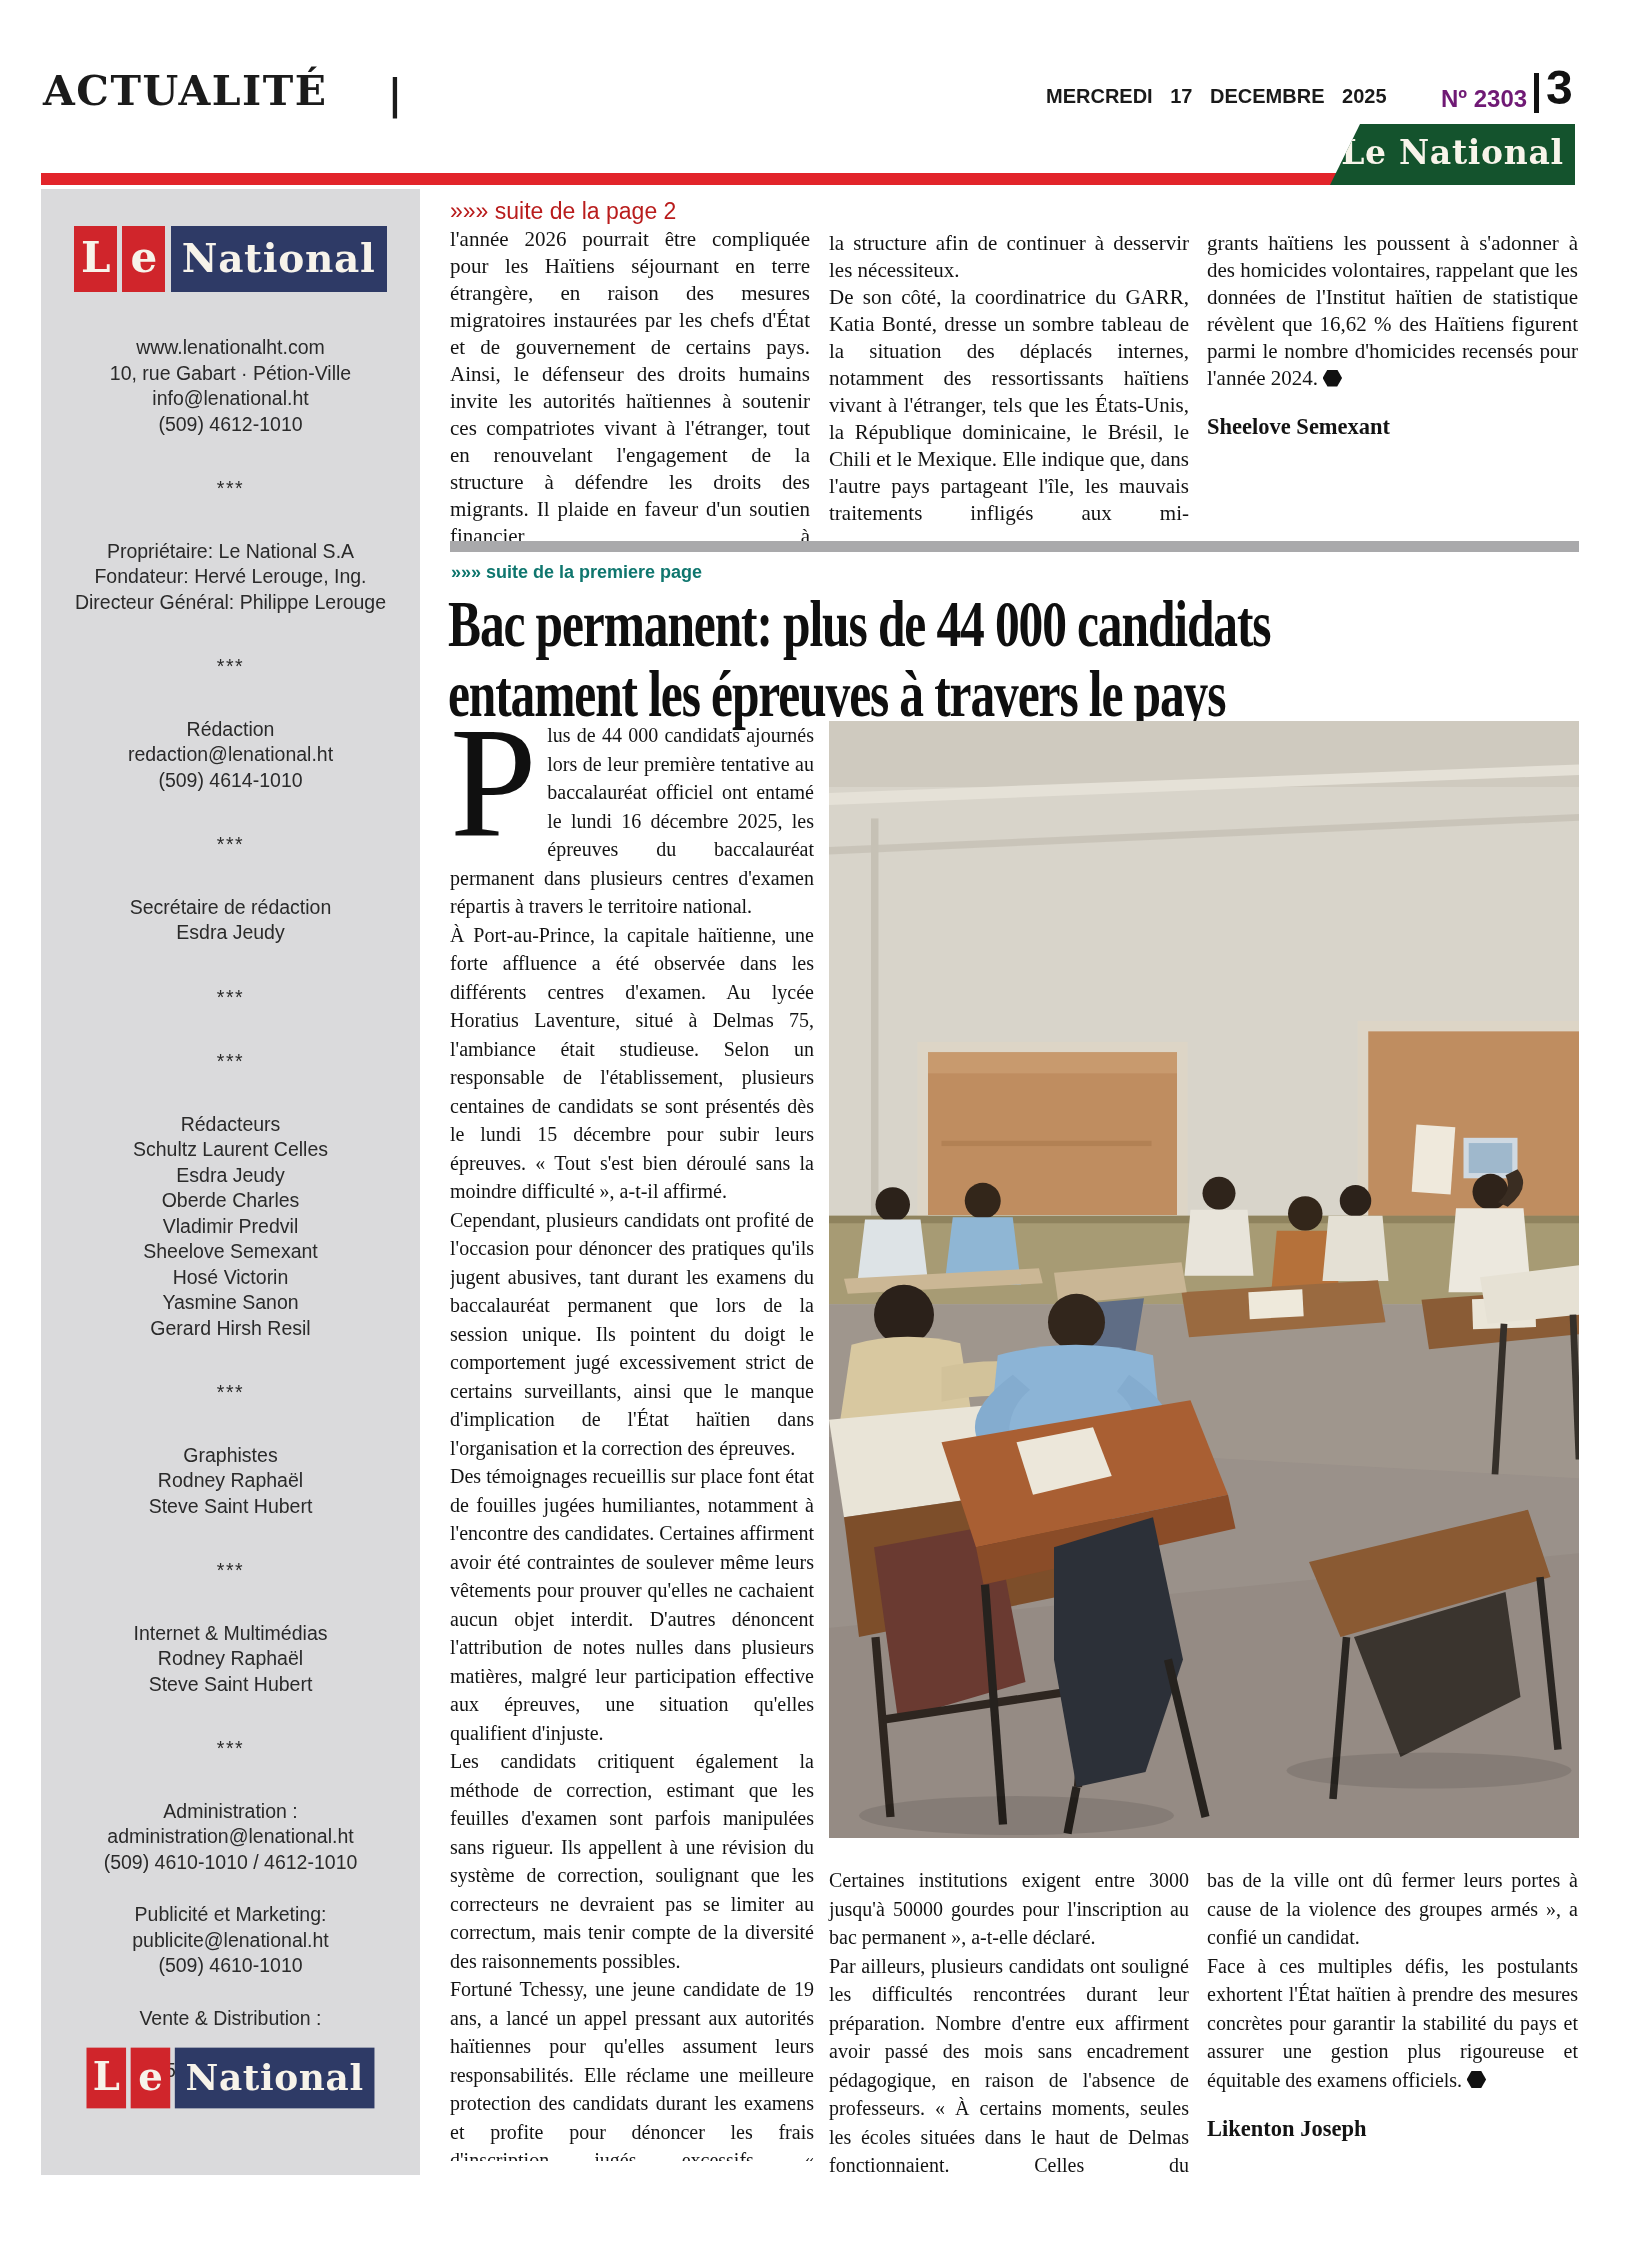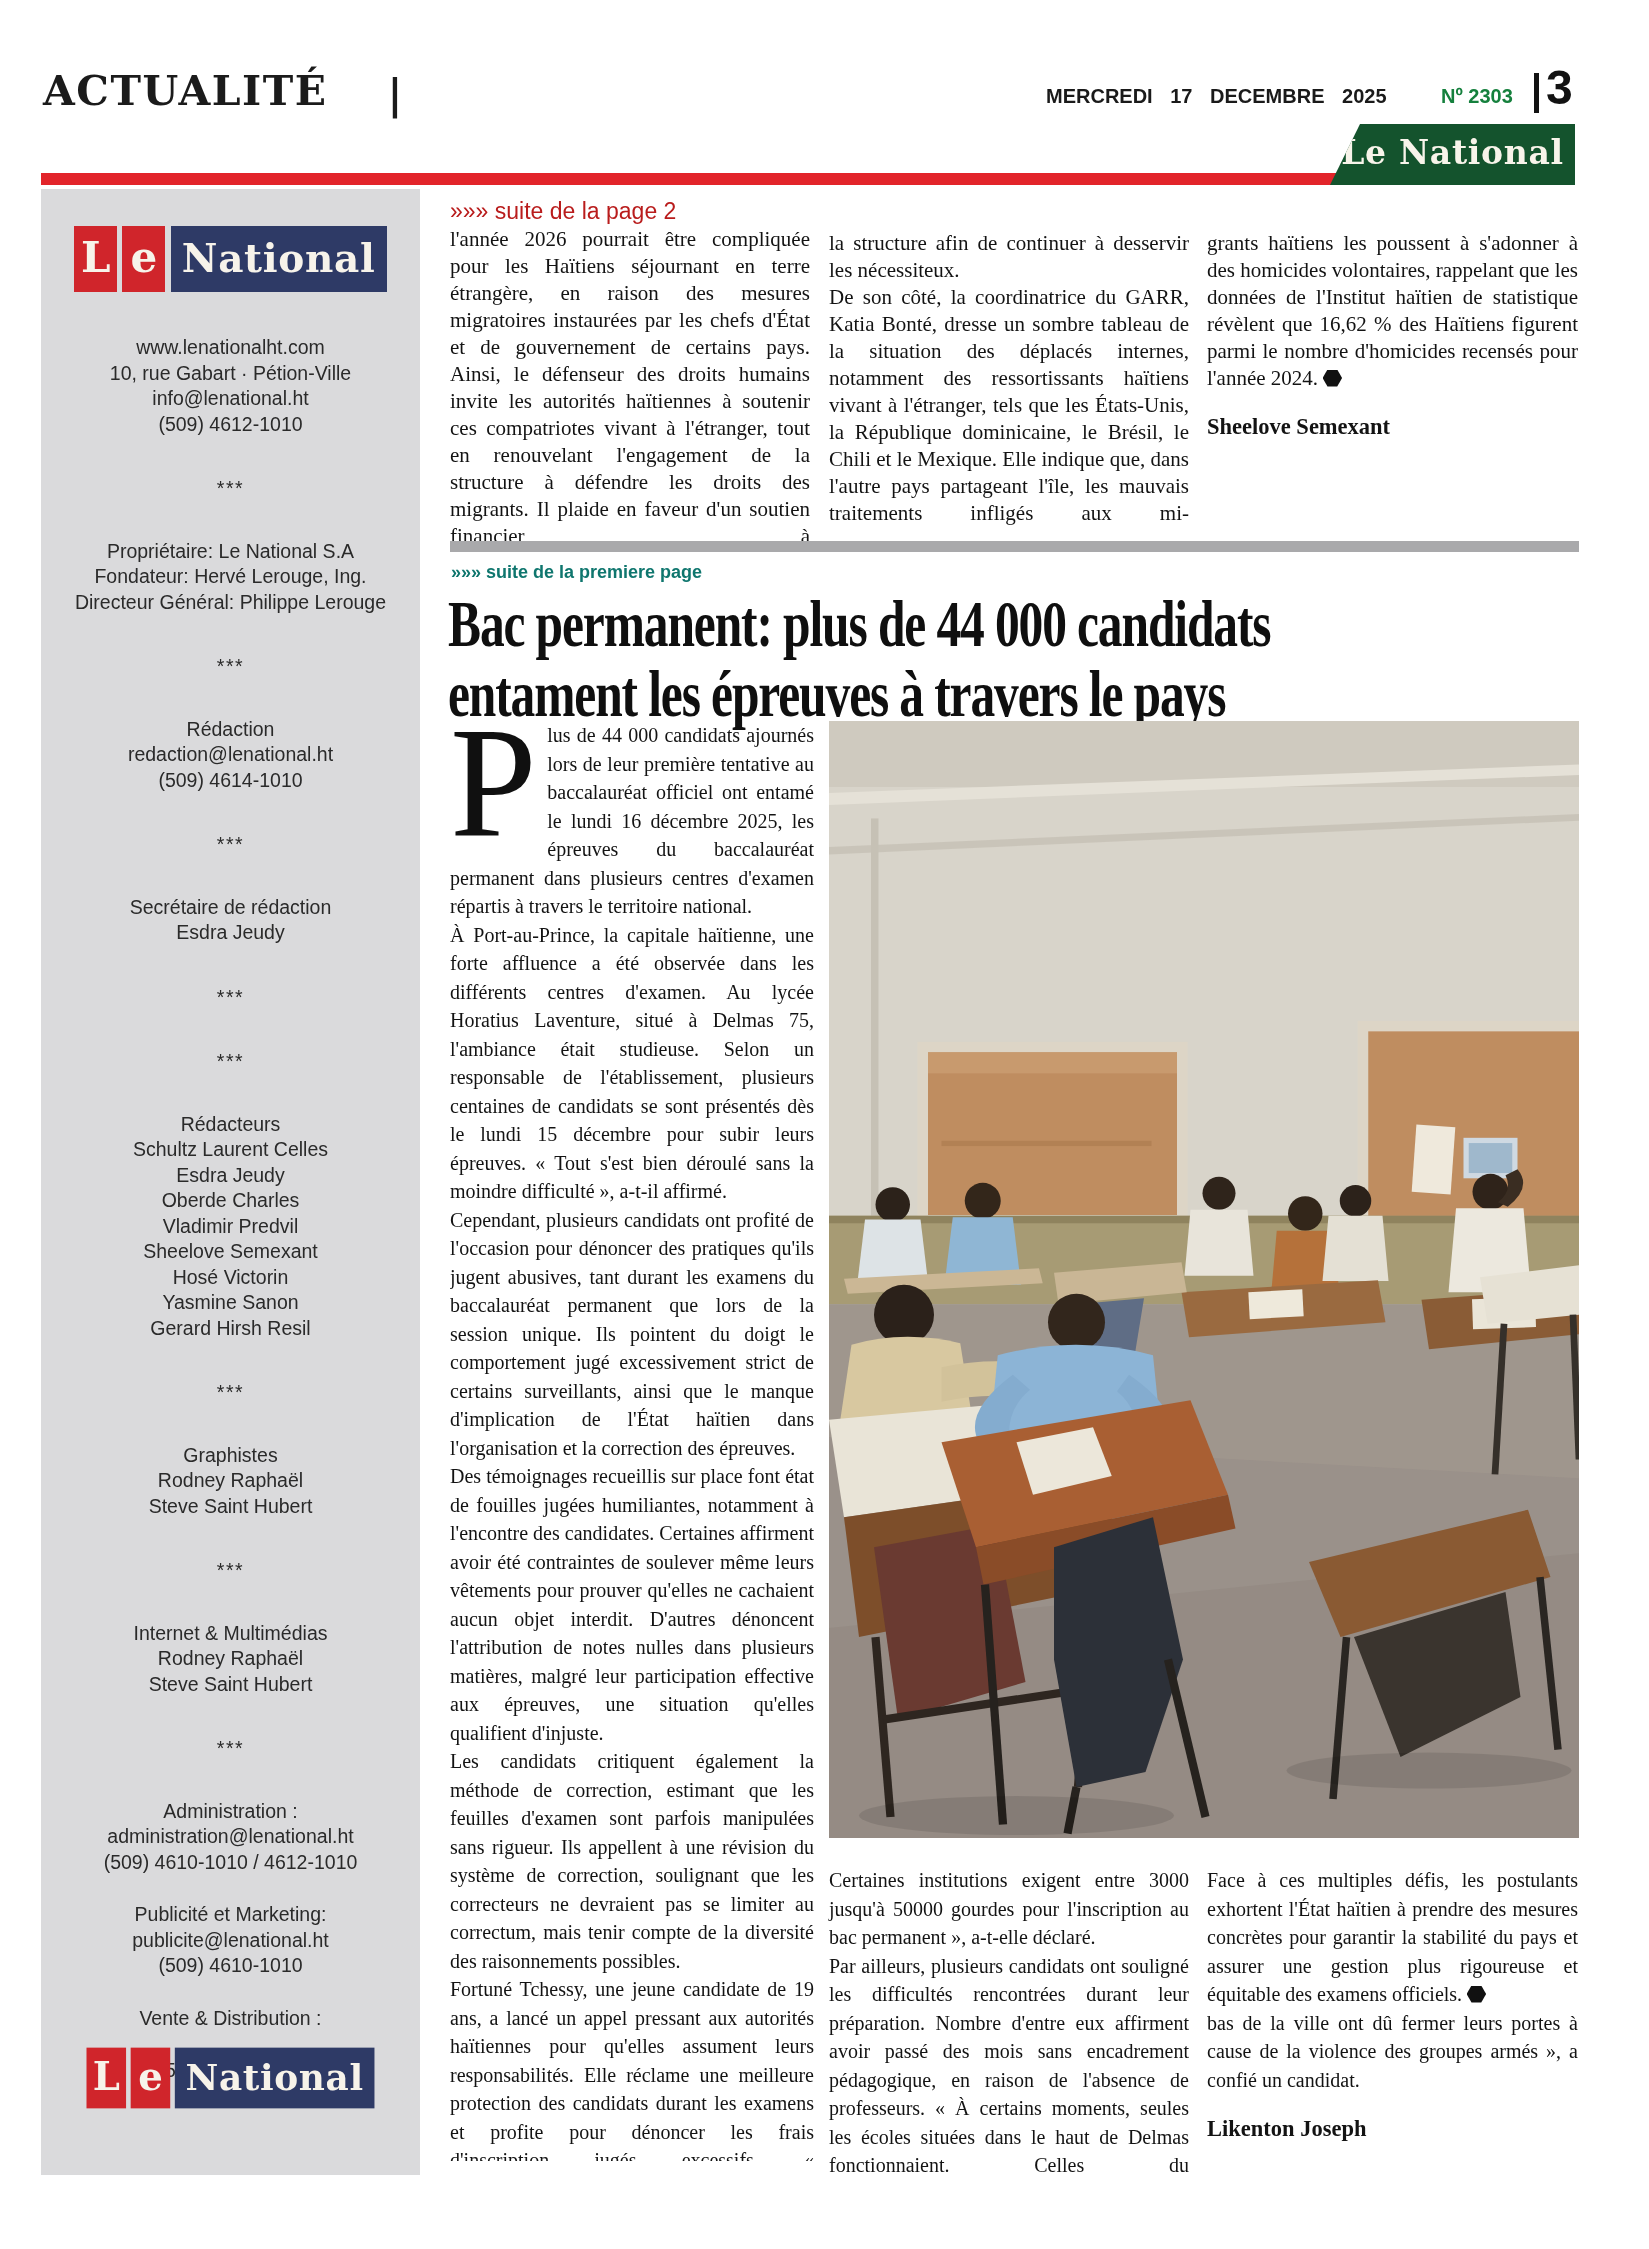--- a/index.html
+++ b/index.html
@@ -7,21 +7,21 @@
         font-family:"Liberation Serif","DejaVu Serif",serif;color:#141414;}
 
   
   .section-title{position:absolute;left:43px;top:67px;font-family:"DejaVu Serif",serif;
     font-weight:800;font-size:41px;letter-spacing:1.5px;color:#1b1b1b;white-space:nowrap;}
   .section-pipe{display:inline-block;margin-left:60px;font-weight:700;transform:translateY(3px);}
   .date-line{position:absolute;left:1046px;top:85px;width:319px;
     font-family:"Liberation Sans",sans-serif;font-weight:700;font-size:20px;color:#1a1a1a;
     word-spacing:12px;white-space:nowrap;}
   .issue-no{position:absolute;left:1441px;top:85px;font-family:"Liberation Sans",sans-serif;
-    font-weight:700;font-size:20px;color:#15803d;white-space:nowrap;}
+    font-weight:700;font-size:24px;color:#701a75;white-space:nowrap;}
   .page-bar{position:absolute;left:1534px;top:73px;width:5.2px;height:40px;background:#121212;}
   .page-num{position:absolute;left:1546px;top:60px;font-family:"Liberation Sans",sans-serif;
     font-weight:800;font-size:48px;color:#121212;}
   .red-rule{position:absolute;left:41px;top:173px;width:1534px;height:12px;background:#e2242a;}
   .brand-badge{position:absolute;left:1330px;top:124px;width:245px;height:61px;background:#14532d;
     clip-path:polygon(30px 0,100% 0,100% 100%,0 100%);
     color:#f8f4ea;font-family:"DejaVu Serif",serif;font-weight:700;font-size:33px;
     text-align:center;line-height:58px;letter-spacing:0.7px;}
 
   
@@ -285,19 +285,19 @@
       <ellipse cx="250" cy="1460" rx="210" ry="26" fill="#000000" opacity="0.10"></ellipse>
       <ellipse cx="800" cy="1400" rx="190" ry="24" fill="#000000" opacity="0.10"></ellipse>
     </svg>
   </div>
 
   <div class="mcol" id="mcol2">
     <p>Certaines institutions exigent entre 3000 jusqu'à 50000 gourdes pour l'inscription au bac permanent », a-t-elle déclaré.</p>
     <p class="cut">Par ailleurs, plusieurs candidats ont souligné les difficultés rencontrées durant leur préparation. Nombre d'entre eux affirment avoir passé des mois sans encadrement pédagogique, en raison de l'absence de professeurs. « À certains moments, seules les écoles situées dans le haut de Delmas fonctionnaient. Celles du</p>
   </div>
   <div class="mcol" id="mcol3">
+    <p>bas de la ville ont dû fermer leurs portes à cause de la violence des groupes armés », a confié un candidat.</p>
     <p><span>Face à ces multiples défis, les postulants exhortent l'État haïtien à prendre des mesures concrètes pour garantir la stabilité du pays et assurer une gestion plus rigoureuse et équitable des examens officiels.</span><span class="hex"></span></p>
-    <p>bas de la ville ont dû fermer leurs portes à cause de la violence des groupes armés », a confié un candidat.</p>
     <div class="byline">Likenton Joseph</div>
   </div>
 
 </div>
 
 
 </body></html>

